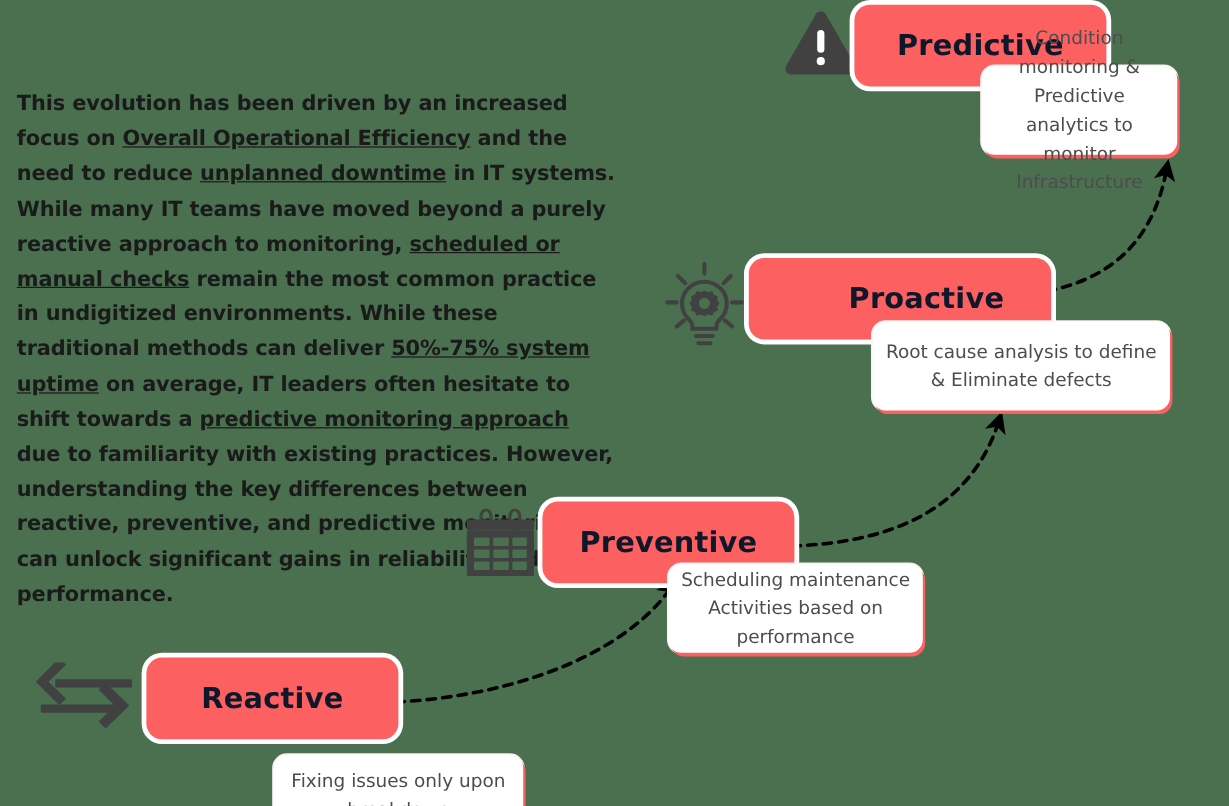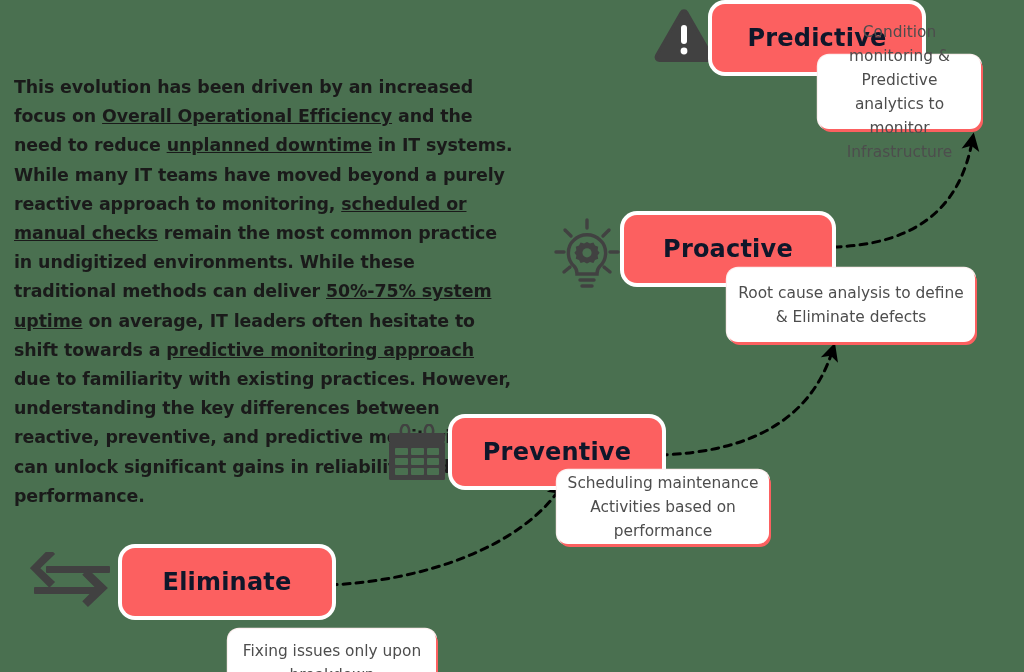--- a/index.html
+++ b/index.html
@@ -110,21 +110,21 @@
         <g fill="#414141">
           <rect x="16" y="14" width="64" height="7" rx="1"></rect>
           <path d="M22.5,4.5 L28.5,10.5 L13,25.5 L28.5,40 L22.5,46 L2,25.5 Z" transform="translate(-2,-8) scale(0.95)"></path>
           <rect x="4" y="35" width="64" height="7" rx="1"></rect>
           <path d="M61,30 L82,50 L61,70 L55,64 L69,50 L55,36 Z" transform="translate(0,-11.5) scale(0.95)"></path>
         </g>
       </svg>
     </span>
 
     <div class="label-card" style="left:122px; top:548px; width:210px; height:68px;">
-      <span class="label-card-text">Eliminate</span>
+      <span class="label-card-text">Reactive</span>
     </div>
 
     <div class="desc-card" style="left:228px; top:629px; width:208px; height:68px;">
       <span class="desc-card-text">Fixing issues only upon breakdown</span>
     </div>
   </div>
 
   <div class="stage">
     <span class="icon-box" style="left:386px; top:424px;">
       <svg width="62" height="62" viewBox="0 0 62 62">
@@ -176,21 +176,21 @@
         <g fill="#414141">
           <path d="M37,24 L40,25.6 L43.4,24.6 L45,27.6 L48.2,28.8 L47.6,32.2 L49.6,34.8
                    L47.6,37.4 L48.2,40.8 L45,42 L43.4,45 L40,44 L37,45.6 L34,44 L30.6,45
                    L29,42 L25.8,40.8 L26.4,37.4 L24.4,34.8 L26.4,32.2 L25.8,28.8 L29,27.6
                    L30.6,24.6 L34,25.6 Z"></path>
           <circle cx="37" cy="34.8" r="4.6" fill="#4a7050"></circle>
         </g>
       </svg>
     </span>
 
-    <div class="label-card" style="left:624px; top:215px; width:208px; height:68px;">
+    <div class="label-card" style="left:624px; top:215px; width:208px; height:68px;padding-left:44px;">
       <span class="label-card-text">Proactive</span>
     </div>
 
     <div class="desc-card" style="left:727px; top:268px; width:248px; height:74px;">
       <span class="desc-card-text">Root cause analysis to define &amp; Eliminate defects</span>
     </div>
   </div>
 
   <div class="stage">
     <span class="icon-box" style="left:653px; top:8px;">

